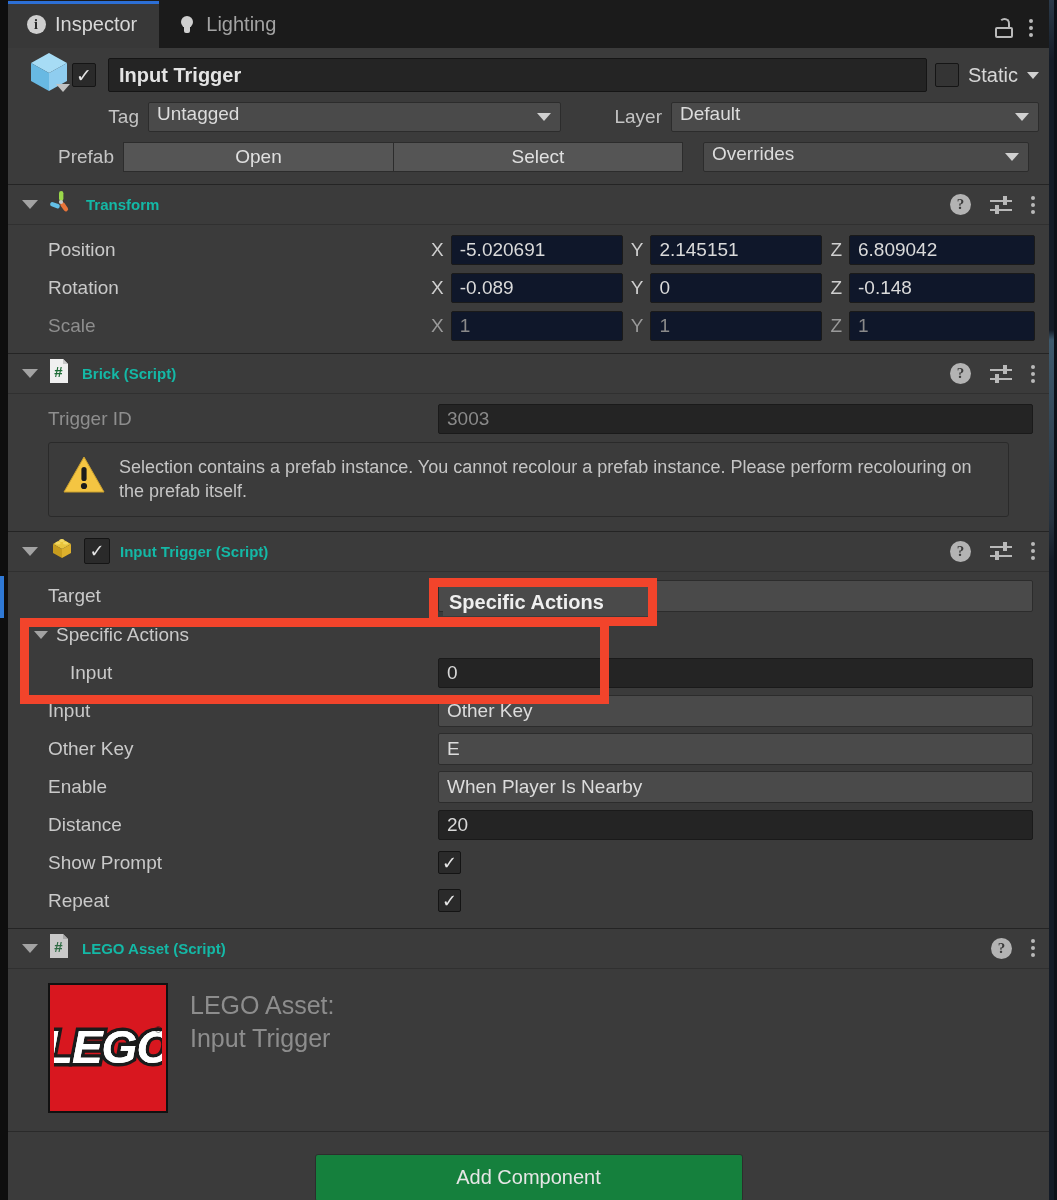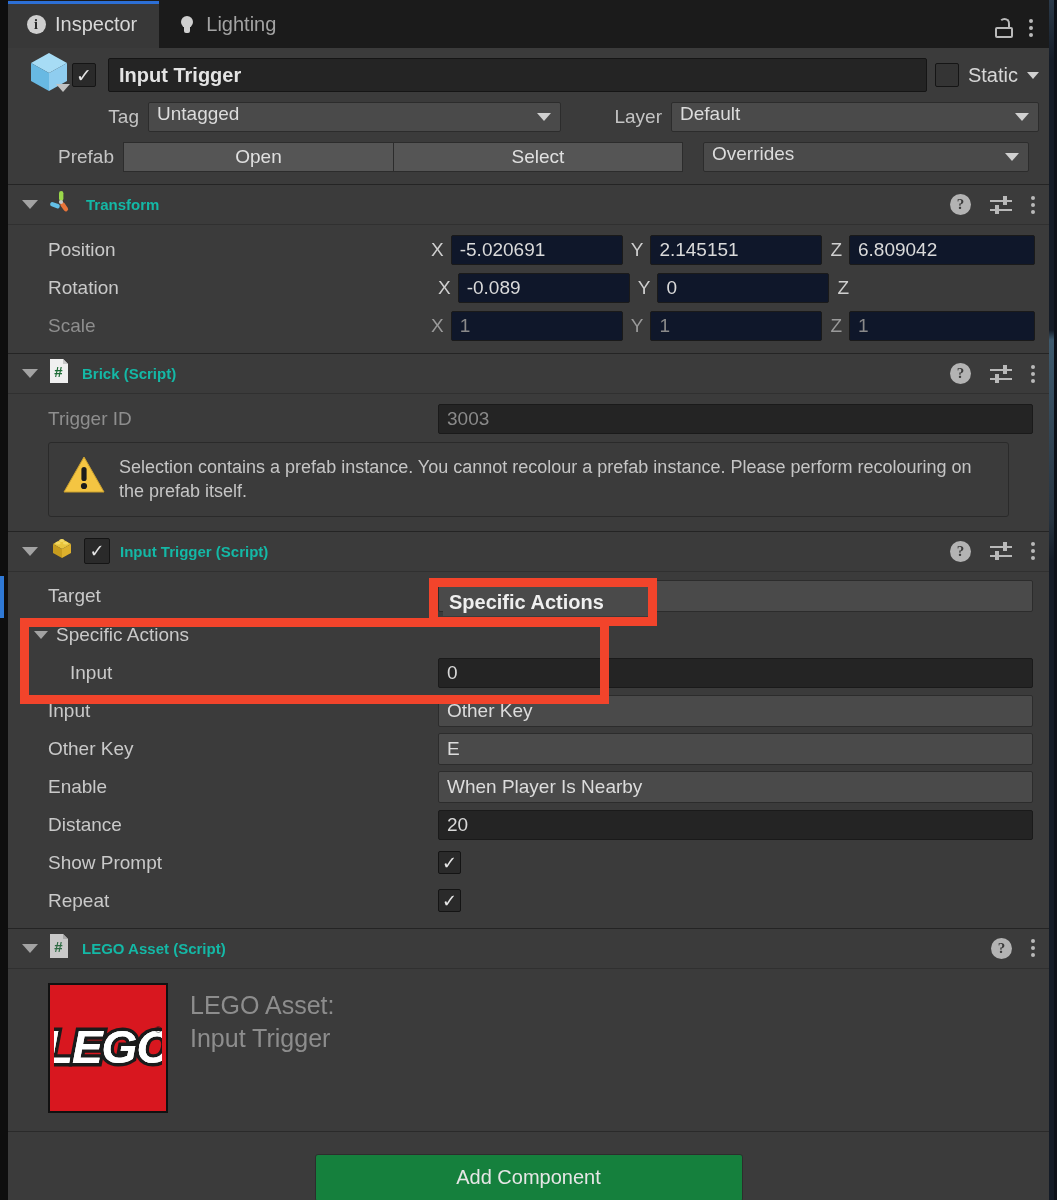--- a/index.html
+++ b/index.html
@@ -251,20 +251,21 @@
         <div class="prow">
           <span class="plabel">Rotation</span>
           <span class="axisrow">
             <span class="axis">X</span>
             <span class="axisfield">-0.089</span>
             <span class="axisgap"></span>
             <span class="axis">Y</span>
             <span class="axisfield">0</span>
             <span class="axisgap"></span>
             <span class="axis">Z</span>
+            <span class="axisfield" style="width:186px">-0.148</span>
           </span>
         </div>
         <div class="prow">
           <span class="plabel dim">Scale</span>
           <span class="axisrow">
             <span class="axis" style="color:#9a9a9a">X</span>
             <span class="axisfield dim">1</span>
             <span class="axisgap"></span>
             <span class="axis" style="color:#9a9a9a">Y</span>
             <span class="axisfield dim">1</span>

